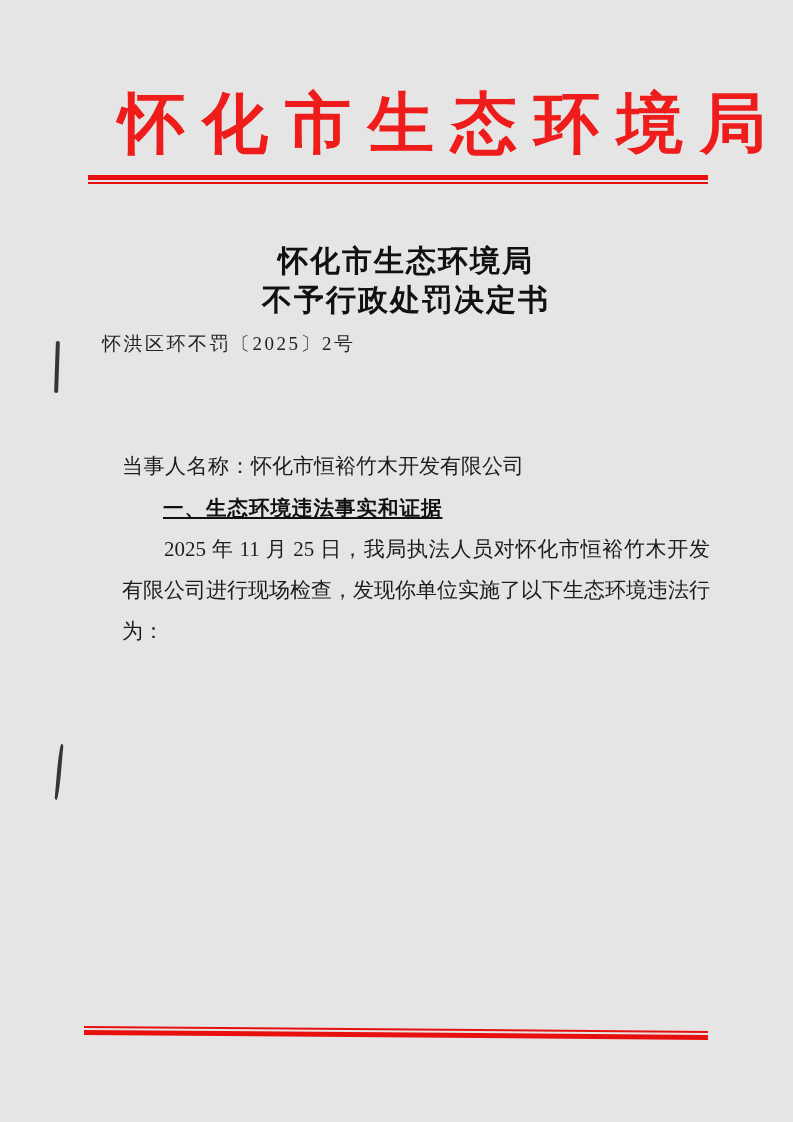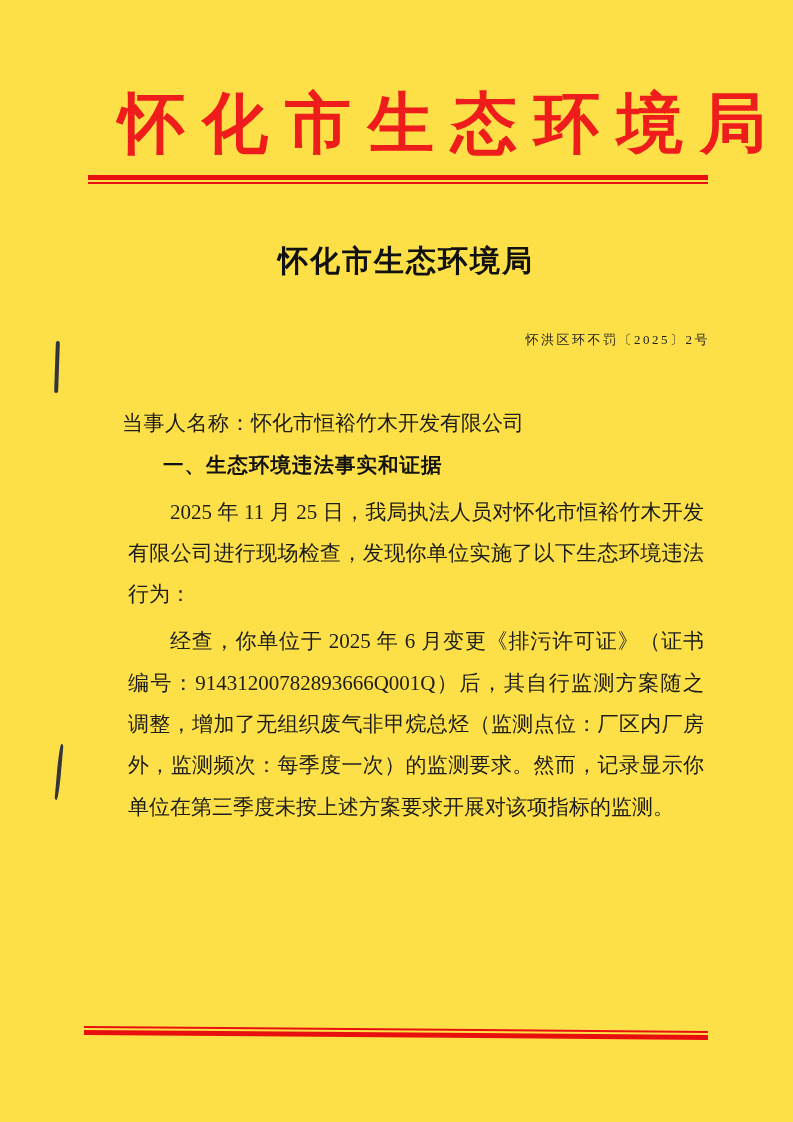--- a/index.html
+++ b/index.html
@@ -4,21 +4,21 @@
 <style>
   html, body {
     margin: 0;
     padding: 0;
     background: #ffffff;
   }
   .page {
     position: relative;
     width: 793px;
     height: 1122px;
-    background: #fde047;
+    background: #e5e5e5;
     overflow: hidden;
     font-family: "Liberation Serif", "DejaVu Serif", serif;
     color: #1e1e1e;
   }
 
   
   .letterhead {
     position: absolute;
     top: 84px;
     left: 102px;
@@ -53,49 +53,50 @@
     line-height: 39px;
     font-weight: 700;
     letter-spacing: 2px;
     color: #111111;
   }
   .doc-number {
     position: absolute;
     top: 331px;
     left: 102px;
     width: 608px;
-    text-align: right;
-    font-size: 13px;
+    text-align: left;
+    font-size: 19px;
     letter-spacing: 2.5px;
     color: #222222;
   }
 
   
   .body-block {
     position: absolute;
     top: 403px;
     left: 122px;
     width: 588px;
     font-size: 21px;
     line-height: 41.3px;
     text-align: justify;
     color: #1c1c1c;
   }
-  .info-line { white-space: nowrap; }
+  .info-line { white-space: nowrap; margin-top: 43px; }
   .info-line .label { letter-spacing: 0.5px; }
   .section-heading {
     font-family: "Liberation Sans", "DejaVu Sans", sans-serif;
     font-weight: 700;
     font-size: 20.5px;
     letter-spacing: 1px;
     text-indent: 2em;
     color: #111111;
+    text-decoration: underline;
   }
   .para {
-    margin: 6px;
+    margin: 0;
     text-indent: 2em;
     word-break: break-all;
   }
 
   
   .foot-rule {
     position: absolute;
     top: 1026px;
     left: 84px;
     width: 624px;
@@ -139,38 +140,38 @@
   <div class="letterhead">怀化市生态环境局</div>
 
   <div class="head-rule">
     <div class="bar-thick"></div>
     <div class="bar-gap"></div>
     <div class="bar-thin"></div>
   </div>
 
   <div class="title-block">
     <div>怀化市生态环境局</div>
+    <div>不予行政处罚决定书</div>
   </div>
 
   <div class="doc-number">怀洪区环不罚〔2025〕2号</div>
 
   <div class="body-block">
 
     <div class="info-line">
       <span class="label">当事人名称：</span><span>怀化市恒裕竹木开发有限公司</span>
     </div>
 
 
 
 
     <div class="section-heading">一、生态环境违法事实和证据</div>
 
     <p class="para">2025 年 11 月 25 日，我局执法人员对怀化市恒裕竹木开发有限公司进行现场检查，发现你单位实施了以下生态环境违法行为：</p>
 
-    <p class="para">经查，你单位于 2025 年 6 月变更《排污许可证》（证书编号：91431200782893666Q001Q）后，其自行监测方案随之调整，增加了无组织废气非甲烷总烃（监测点位：厂区内厂房外，监测频次：每季度一次）的监测要求。然而，记录显示你单位在第三季度未按上述方案要求开展对该项指标的监测。</p>
 
 
   </div>
 
   <div class="foot-rule">
     <div class="bar-thin"></div>
     <div class="bar-gap"></div>
     <div class="bar-thick"></div>
   </div>
 

